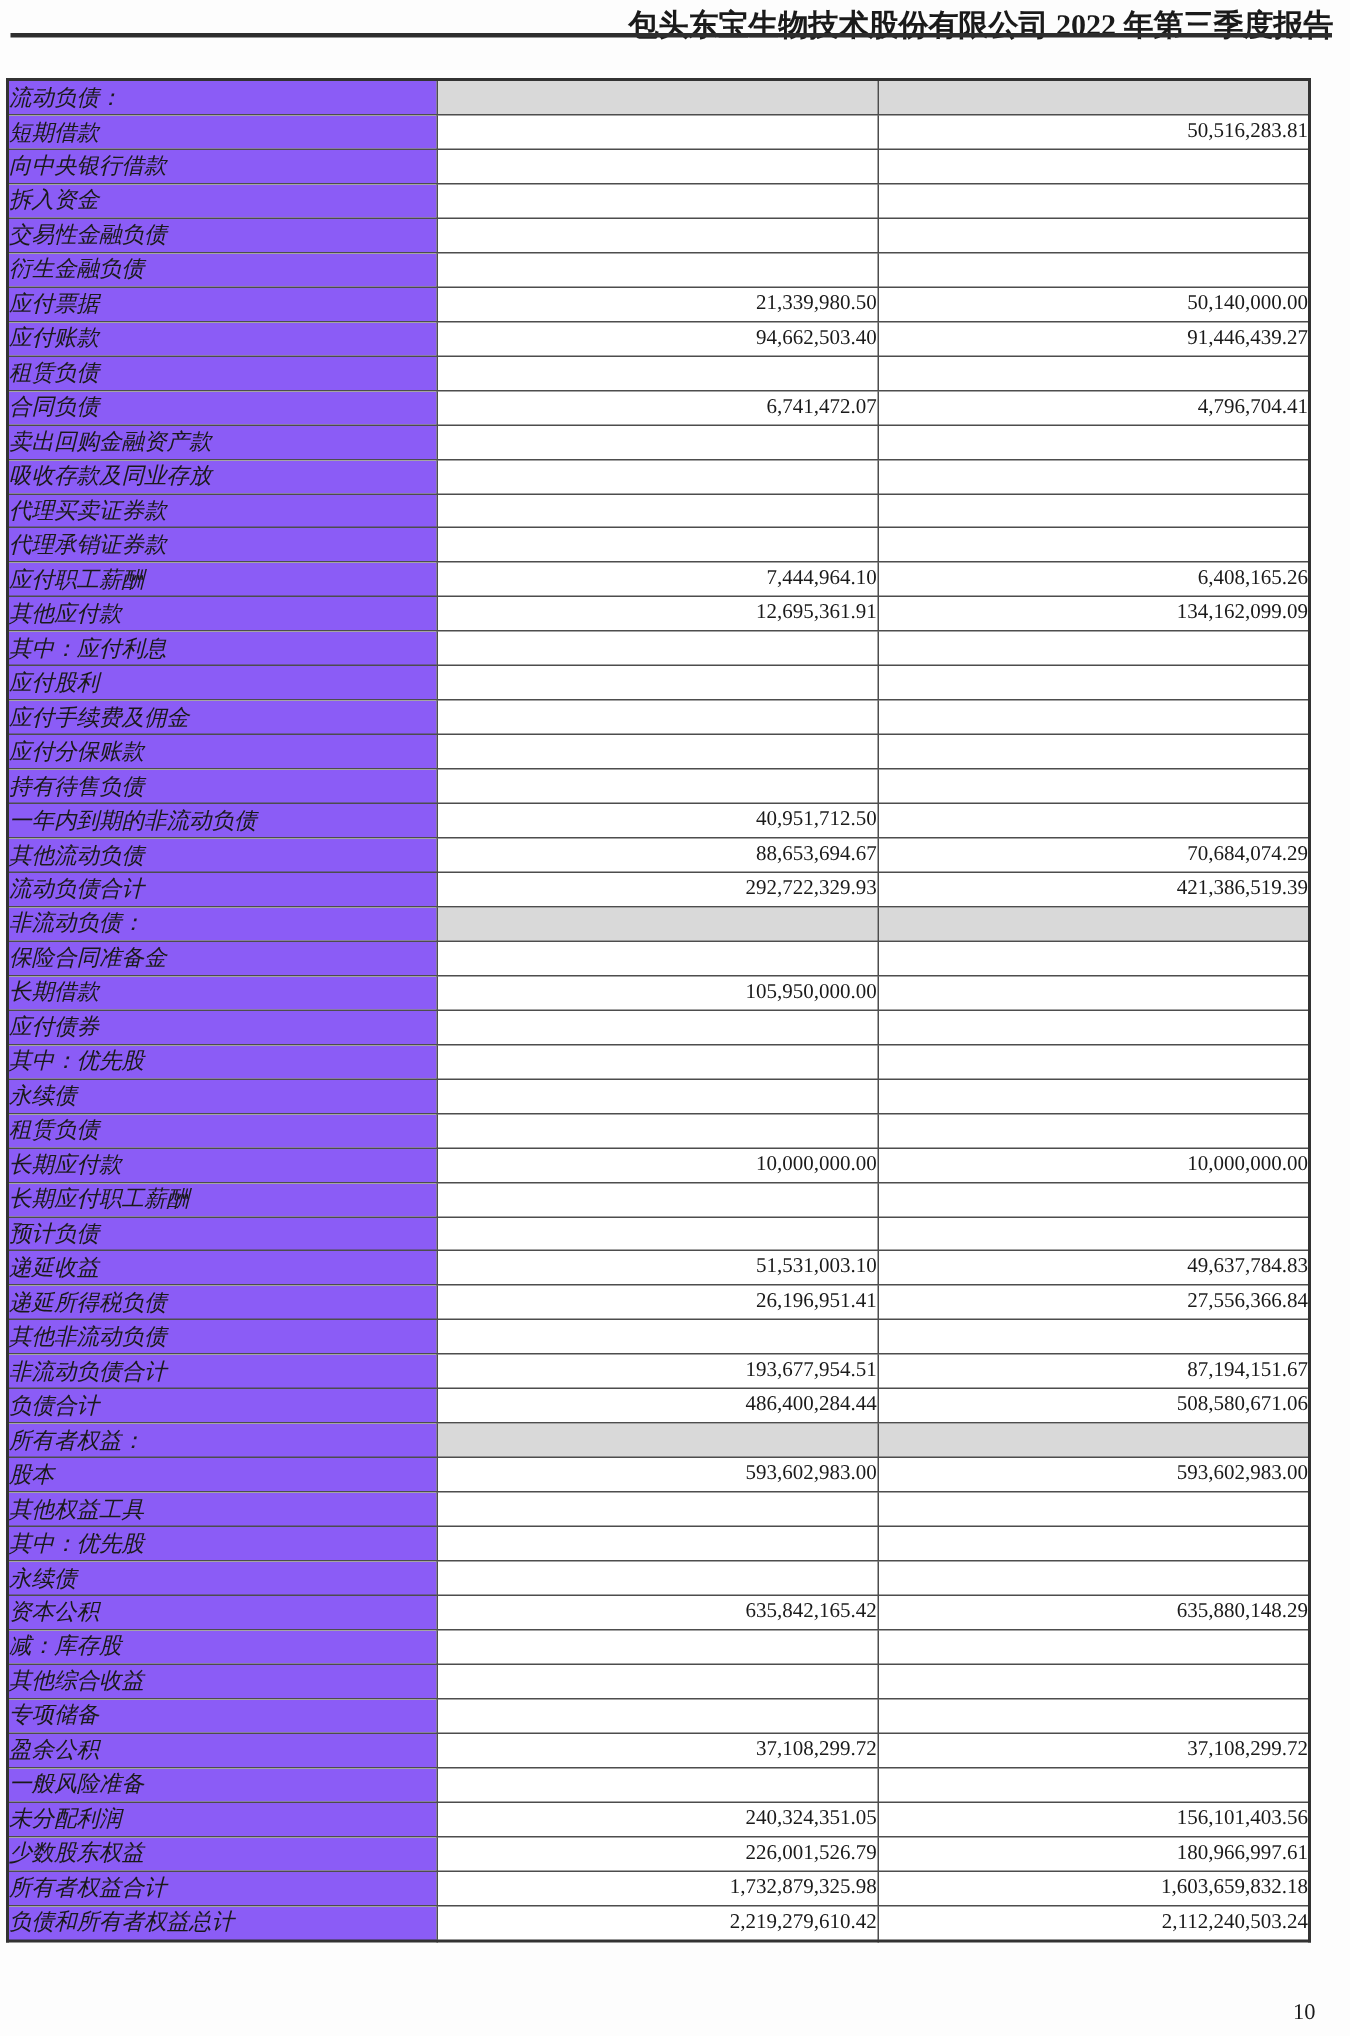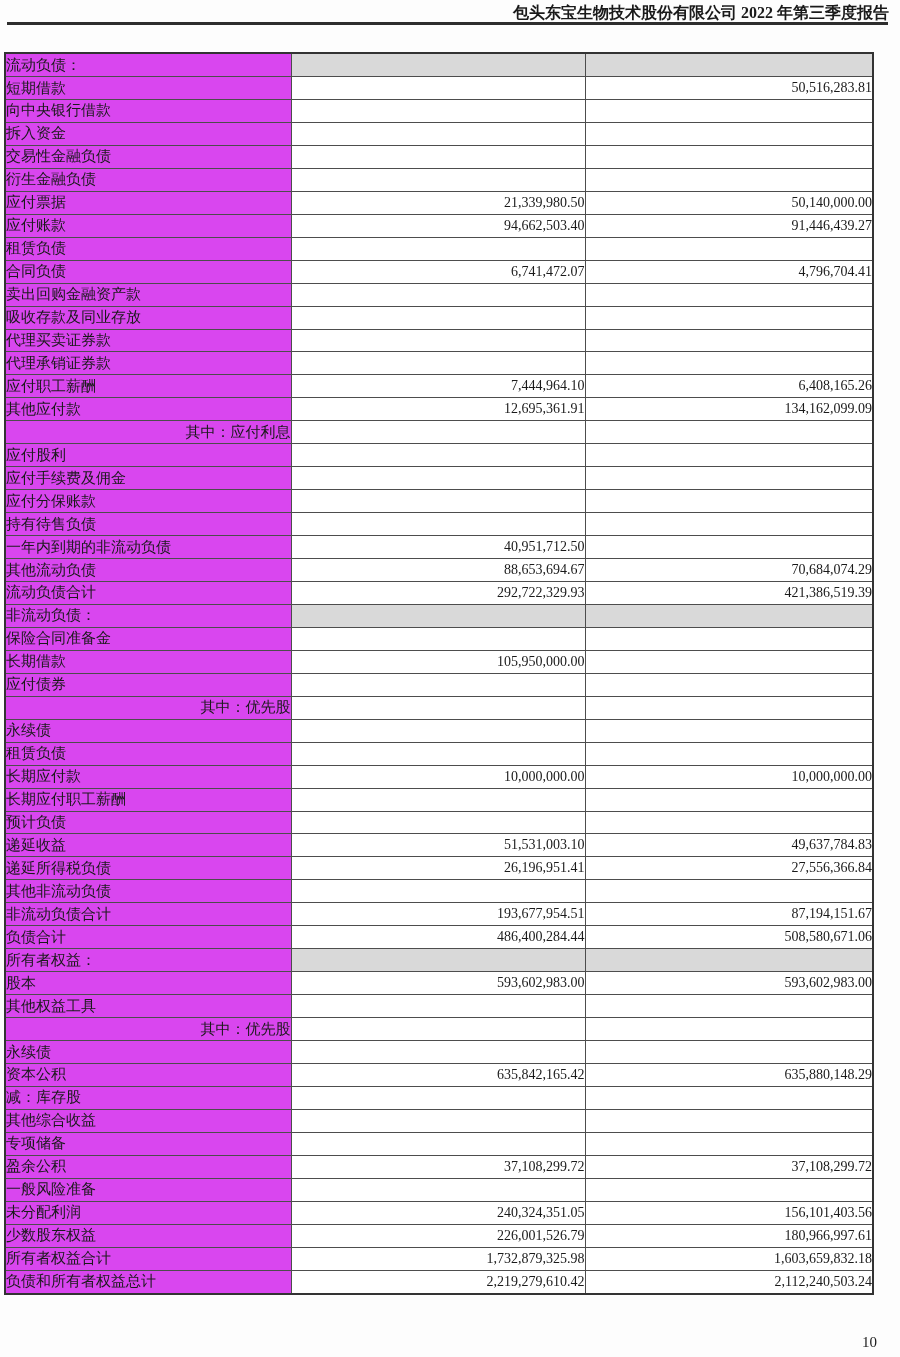--- a/index.html
+++ b/index.html
@@ -6,53 +6,54 @@
   body{
     width:900px;height:1357px;
     background:#fdfdfd;
     position:relative;
     font-family:"Liberation Serif","DejaVu Serif",serif;
     color:#1a1a1a;
     overflow:hidden;
   }
   .header-title{
     position:absolute;top:3px;right:11px;
-    font-size:16px;font-weight:bold;
+    font-size:20px;font-weight:bold;
     white-space:nowrap;
   }
   .header-rule{
     position:absolute;top:22px;left:7px;width:881px;height:3px;
     background:#2e2e2e;
   }
   table.sheet{
     position:absolute;top:52px;left:4px;
     width:868px;height:1243px;
     border-collapse:collapse;table-layout:fixed;
     border:2px solid #333;
   }
   table.sheet td{
     border:1px solid #4d4d4d;
     padding:0;
     white-space:nowrap;overflow:hidden;
     vertical-align:middle;
   }
   td.label{
-    background:#d946ef;
+    background:#8b5cf6;
     font-size:15px;
+    font-style:italic;
   }
   td.num{
     background:#ffffff;
     text-align:right;
     padding-right:8px;
     font-size:14px;
   }
   tr.section td.num{background:#d9d9d9;}
   .ind0{padding-left:7px;}
   .ind1{padding-left:21px;}
-  .ind2{padding-left:38px;text-align:right;}
+  .ind2{padding-left:38px;}
   .ind3{padding-left:82px;margin-top:34px;}
   .page-number{
     position:absolute;right:23px;bottom:6px;
     font-size:15px;
   }
 </style>
 </head>
 <body>
 
 <div class="header-title">包头东宝生物技术股份有限公司 2022 年第三季度报告</div>

